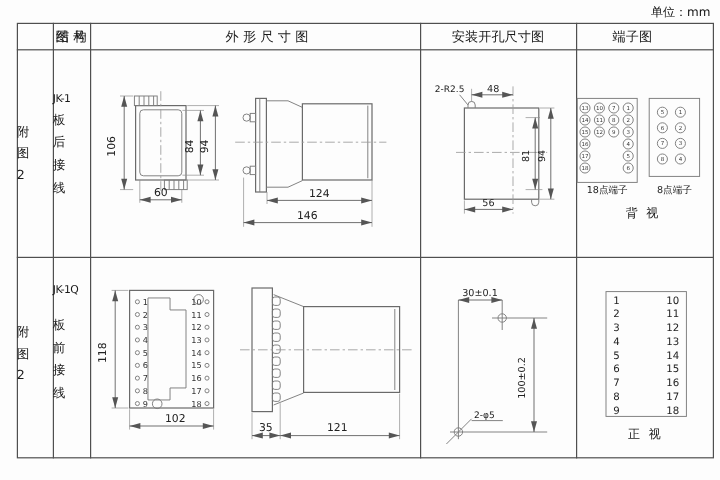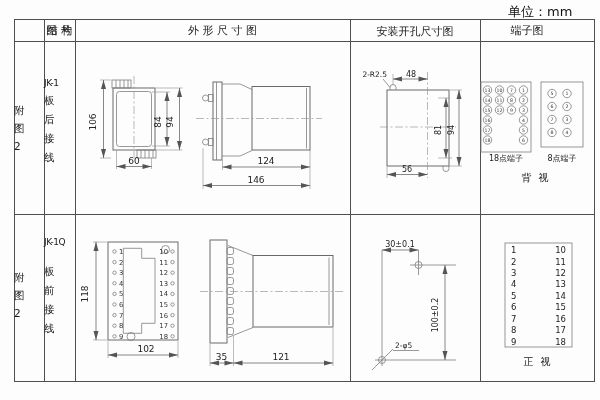--- a/index.html
+++ b/index.html
@@ -1,19 +1,19 @@
 <!DOCTYPE html>
 <html><head>
 <meta charset="utf-8">
 <style>
   html,body{margin:0;padding:0;}
   body{width:600px;height:400px;background:#fdfdfd;position:relative;overflow:hidden;
        font-family:"DejaVu Sans","Liberation Sans",sans-serif;color:#222;}
   .abs{position:absolute;}
-  .unit{position:absolute;top:3px;left:508px;width:84px;font-size:13px;color:#111;text-align:left;}
+  .unit{position:absolute;top:3px;left:508px;width:84px;font-size:10px;color:#111;text-align:right;}
   
   .tbl-border{position:absolute;left:14px;top:19px;width:581px;height:363px;
               border:1px solid #4f4f4f;box-sizing:border-box;}
   .vline{position:absolute;top:19px;width:1px;height:363px;background:#4f4f4f;}
   .hline{position:absolute;left:14px;width:581px;height:1px;background:#4f4f4f;}
   
   .h{position:absolute;top:23px;height:16px;line-height:16px;font-size:11px;
      color:#1a1a1a;text-align:center;white-space:nowrap;overflow:hidden;}
   
   .vcol{position:absolute;text-align:left;}
@@ -46,21 +46,21 @@
 <div class="vline" style="left:44px;"></div>
 <div class="vline" style="left:75px;"></div>
 <div class="vline" style="left:350px;"></div>
 <div class="vline" style="left:480px;"></div>
 <div class="hline" style="top:41px;"></div>
 <div class="hline" style="top:214px;"></div>
 
 <div class="h" style="left:8px;width:30px;padding-left:36px;">图 号</div>
 <div class="h" style="left:44px;width:31px;">结 构</div>
 <div class="h" style="left:85px;width:275px;">外 形 尺 寸 图</div>
-<div class="h" style="left:350px;width:130px;font-family:Liberation Serif, serif;">安装开孔尺寸图</div>
+<div class="h" style="left:350px;width:130px;">安装开孔尺寸图</div>
 <div class="h" style="left:460px;width:134px;">端子图</div>
 
 <div class="vcol" style="left:14px;top:101px;width:30px;">
   <span>附</span>
   <span>图</span>
   <span>2</span>
 </div>
 <div class="vcol struct" style="left:44px;top:76px;width:31px;">
   <span class="model">JK-1</span>
   <span>板</span>

